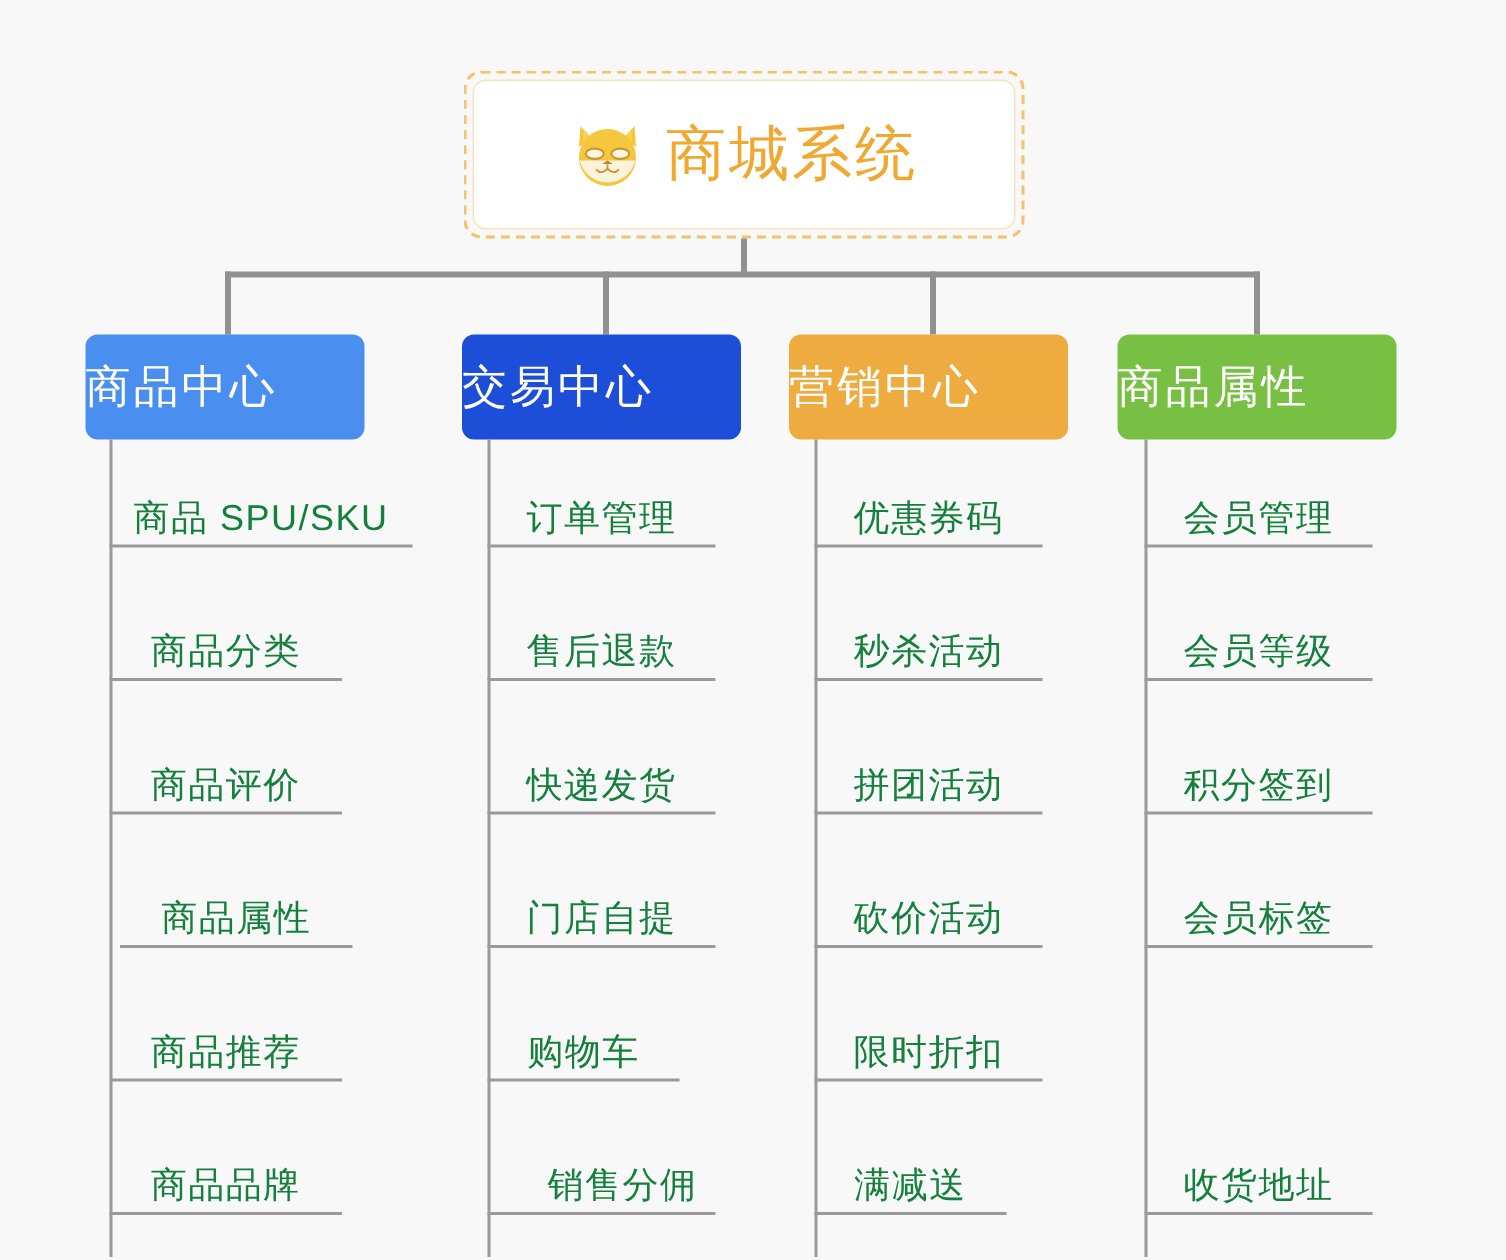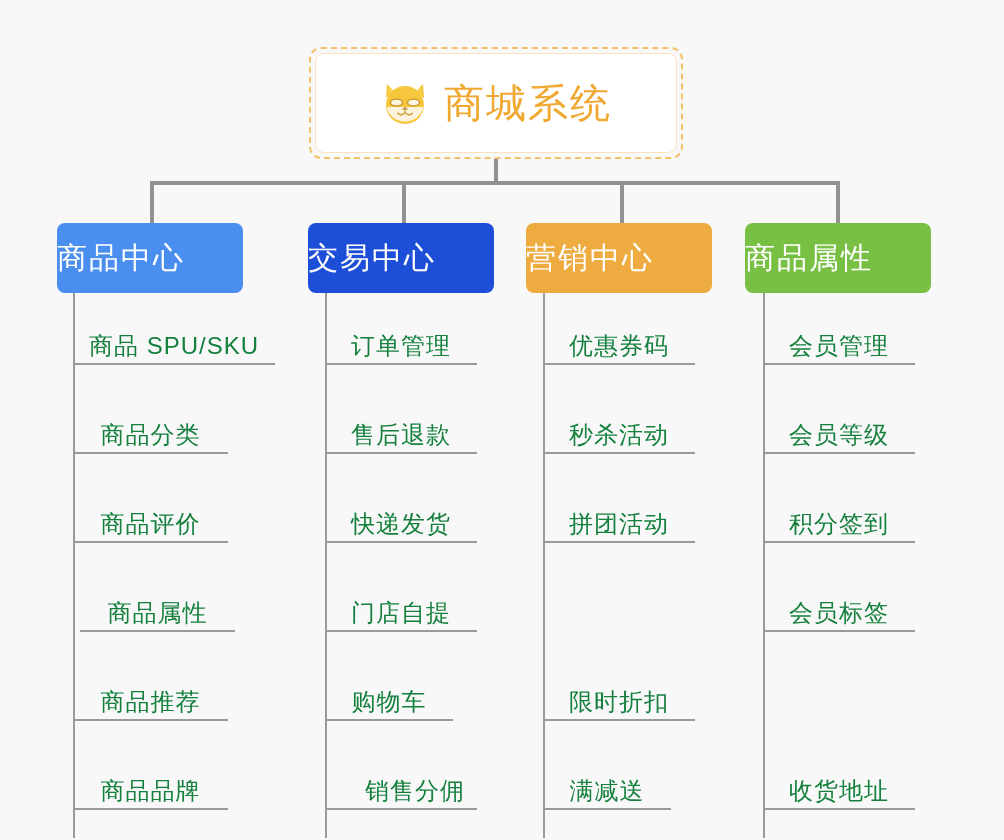--- a/index.html
+++ b/index.html
@@ -188,20 +188,23 @@
 
   <div class="leaf" style="left:543px; top:303px; width:152px;">
     <span class="leaf-label">优惠券码</span>
   </div>
   <div class="leaf" style="left:543px; top:392px; width:152px;">
     <span class="leaf-label">秒杀活动</span>
   </div>
   <div class="leaf" style="left:543px; top:481px; width:152px;">
     <span class="leaf-label">拼团活动</span>
   </div>
+  <div class="leaf" style="left:543px; top:570px; width:152px;">
+    <span class="leaf-label">砍价活动</span>
+  </div>
   <div class="leaf" style="left:543px; top:659px; width:152px;">
     <span class="leaf-label">限时折扣</span>
   </div>
   <div class="leaf" style="left:543px; top:748px; width:128px;">
     <span class="leaf-label">满减送</span>
   </div>
 
   <div class="cat" style="left:745px; top:207px; width:186px; background:#78c043;">
     <span>商品属性</span>
   </div>

